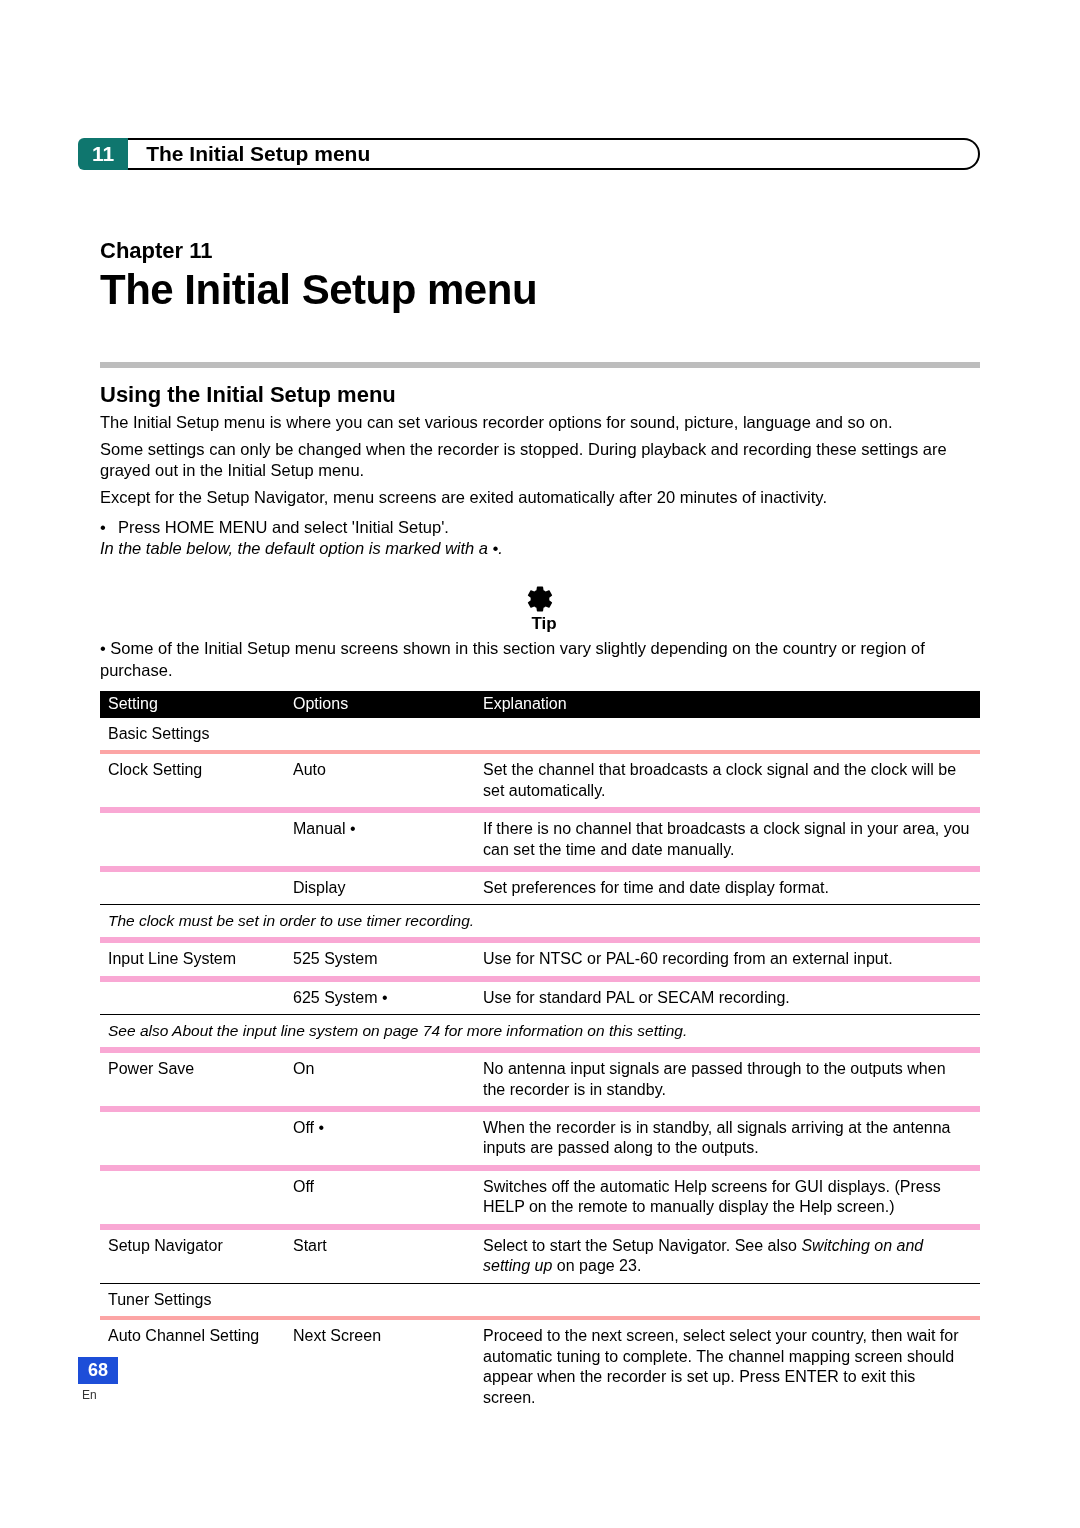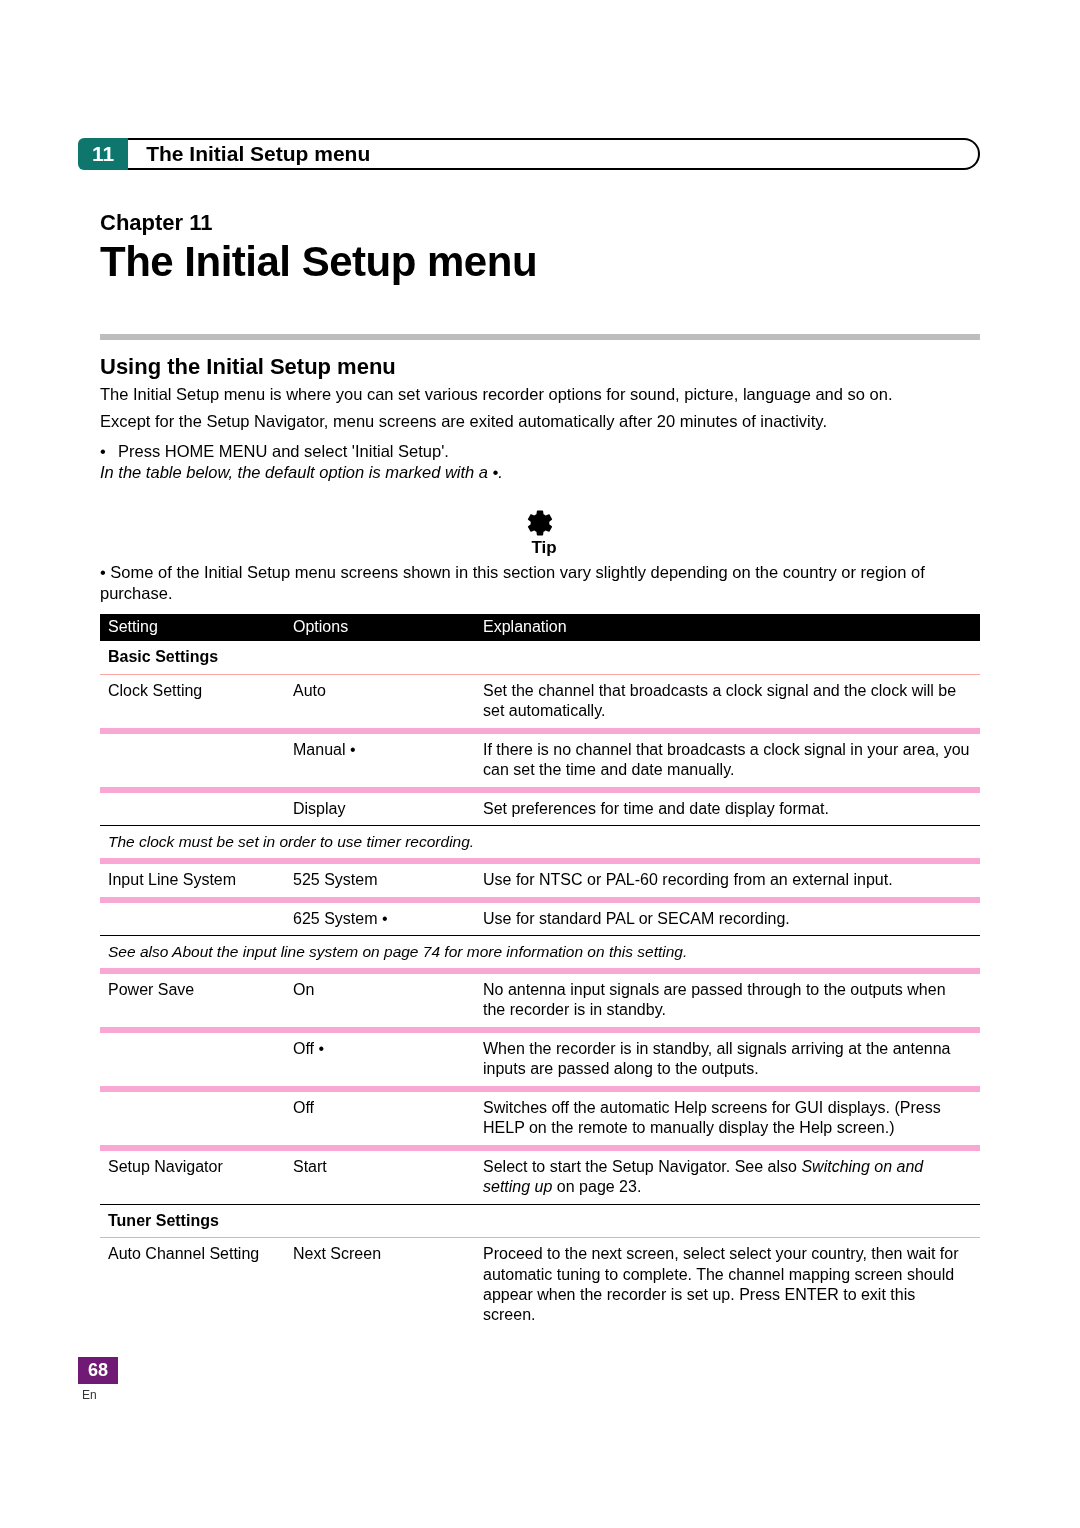--- a/index.html
+++ b/index.html
@@ -43,21 +43,21 @@
     border-left: none;
     border-top-right-radius: 16px;
     border-bottom-right-radius: 16px;
     padding: 2px 18px;
     font-weight: bold;
     font-size: 21px;
     display: flex;
     align-items: center;
   }
   .chapter-block {
-    margin-top: 72px;
+    margin-top: 100px;
   }
   .chapter-label {
     font-weight: bold;
     font-size: 22px;
     margin-bottom: 2px;
   }
   .chapter-title {
     font-weight: 800;
     font-size: 42px;
     letter-spacing: -0.5px;
@@ -123,40 +123,40 @@
   }
   table.settings td {
     vertical-align: top;
     padding: 6px 8px 6px 8px;
     line-height: 1.28;
   }
   .col-setting { width: 185px; }
   .col-options { width: 190px; }
   .group-row td {
     border-top: 1px solid #000;
-    border-bottom: 1px solid #fca5a5;
-    font-weight: bold;
+    border-bottom: 4px solid #fca5a5;
+    font-weight: normal;
     padding-top: 8px;
     padding-bottom: 8px;
   }
   .sep-above td { border-top: 6px solid #f9a8d4; }
   .footnote-row td {
     border-top: 1px solid #000;
     font-style: italic;
     font-size: 15.5px;
     padding-top: 6px;
     padding-bottom: 6px;
   }
   .b { font-weight: normal; }
   .i { font-style: italic; }
   .page-num-badge {
     position: absolute;
     left: 78px;
     bottom: 144px;
-    background: #701a75;
+    background: #1d4ed8;
     color: #fff;
     font-weight: bold;
     font-size: 18px;
     padding: 3px 10px;
   }
   .page-lang {
     position: absolute;
     left: 82px;
     bottom: 126px;
     font-size: 12px;
@@ -174,20 +174,21 @@
   </div>
 
   <div class="chapter-block">
     <div class="chapter-label">Chapter 11</div>
     <h1 class="chapter-title">The Initial Setup menu</h1>
 
     <div class="rule-grey"></div>
 
     <h2 class="section">Using the Initial Setup menu</h2>
     <p class="body">The Initial Setup menu is where you can set various recorder options for sound, picture, language and so on.</p>
+    <p class="body">Some settings can only be changed when the recorder is stopped. During playback and recording these settings are grayed out in the Initial Setup menu.</p>
     <p class="body">Except for the Setup Navigator, menu screens are exited automatically after 20 minutes of inactivity.</p>
 
     <div class="bullet-line">
       <span class="dot">•</span><span class="b">Press HOME MENU and select 'Initial Setup'.</span>
     </div>
     <p class="italic-note">In the table below, the default option is marked with a •.</p>
 
     <div class="tip-row">
       <span class="gear-icon">
         <svg width="30" height="30" viewBox="0 0 24 24" fill="#000">

